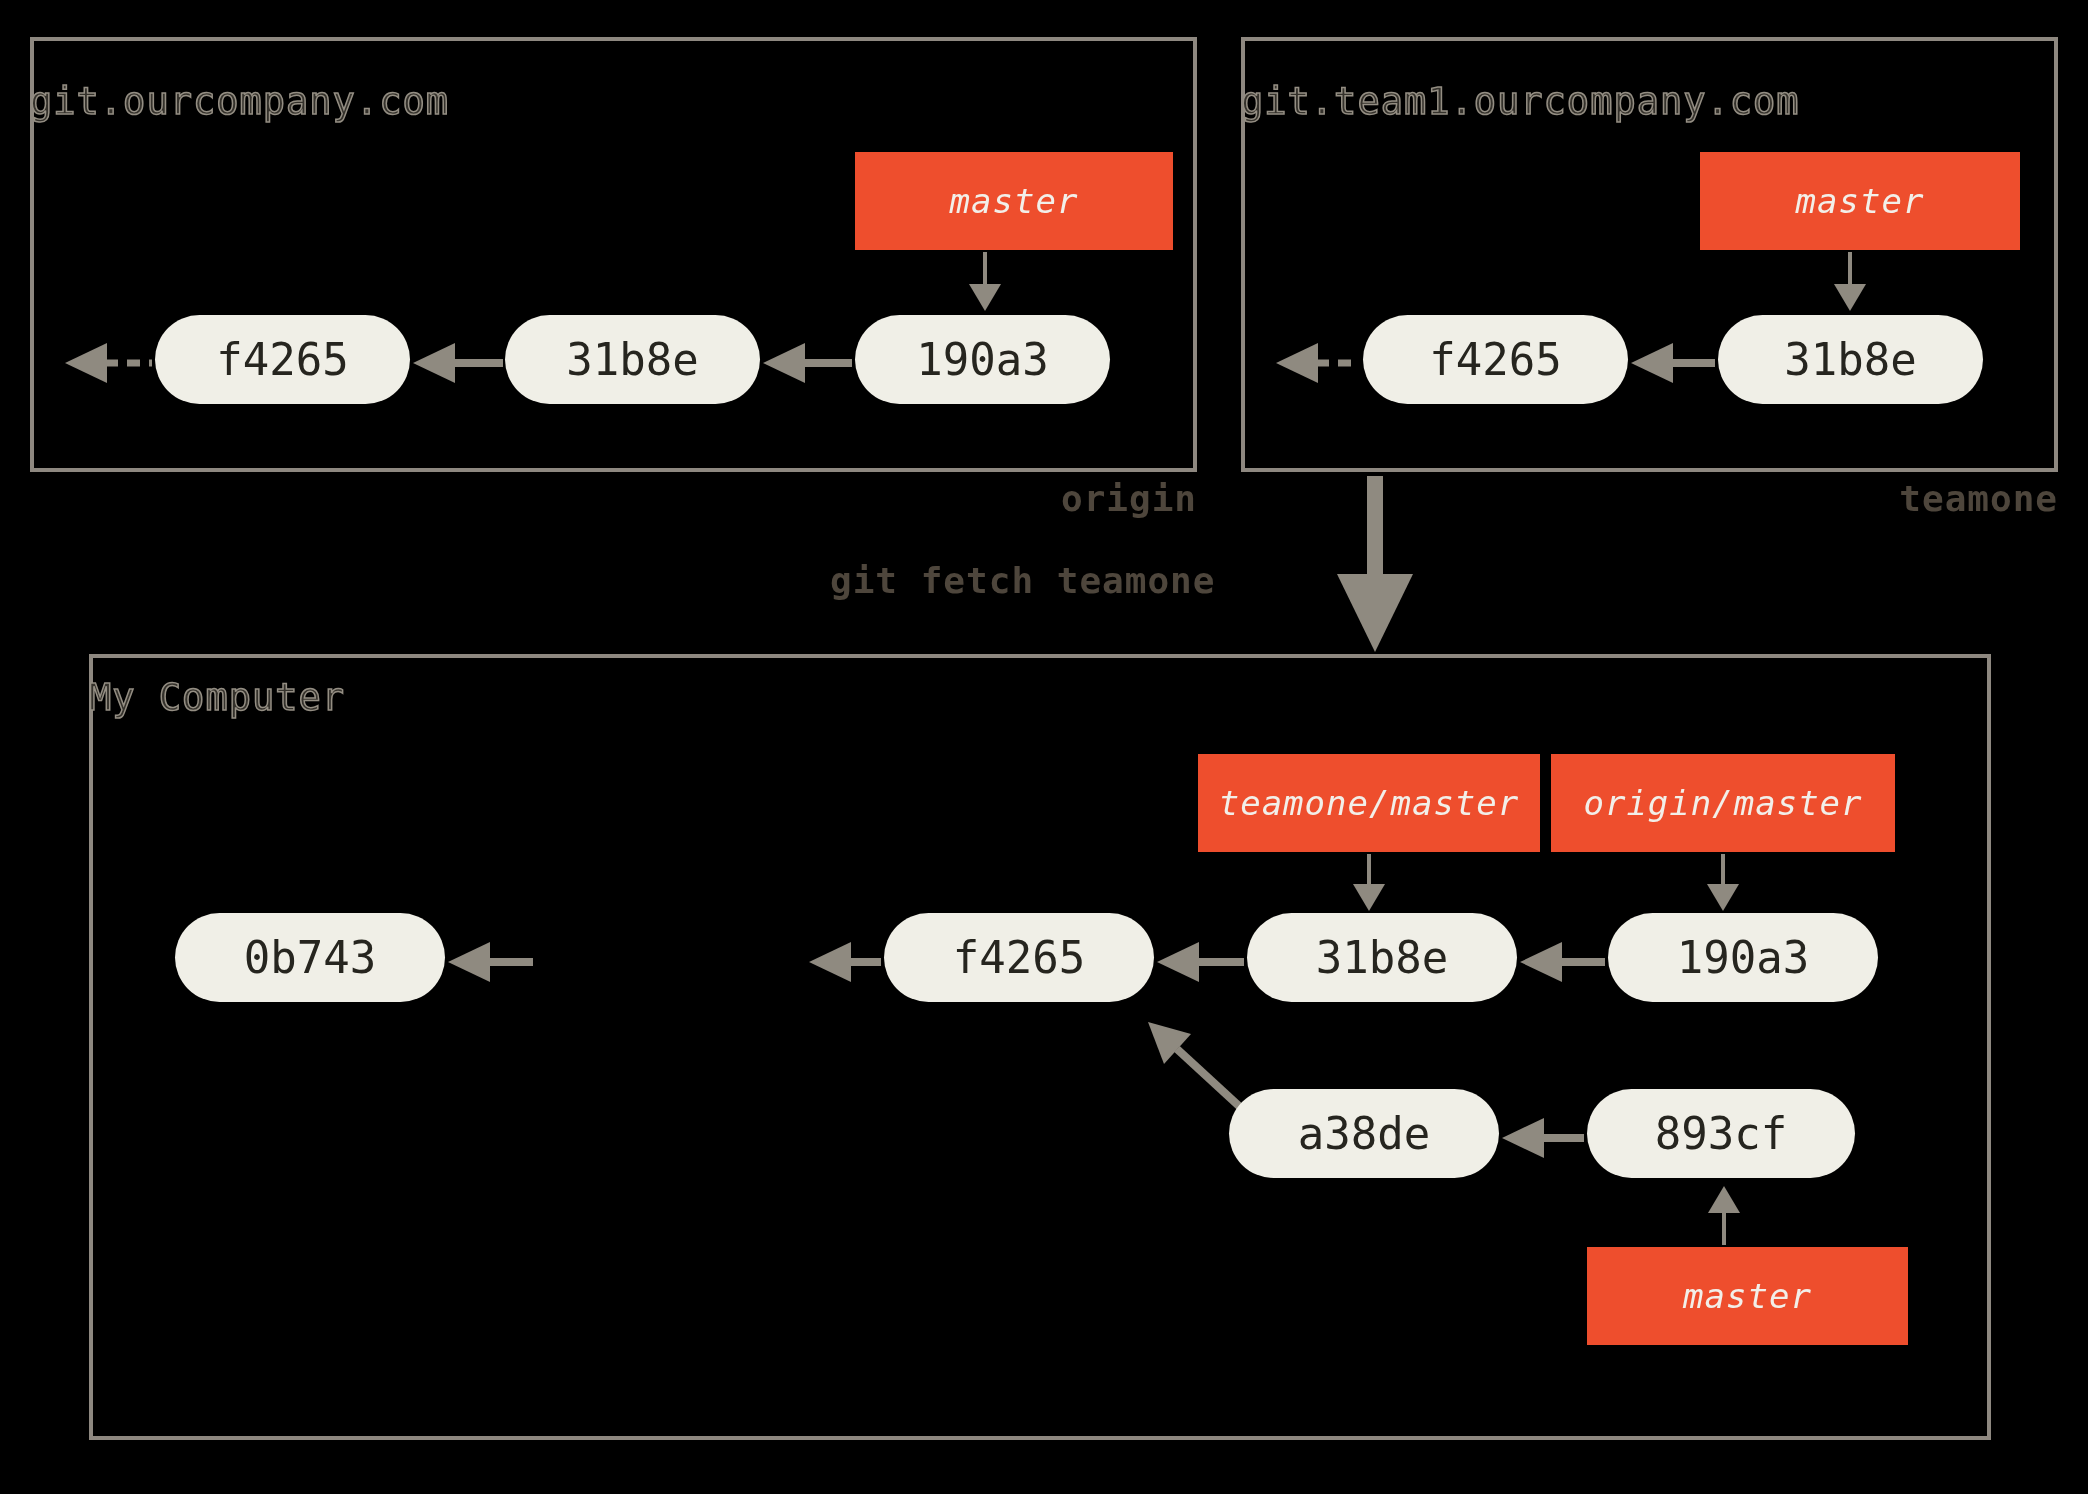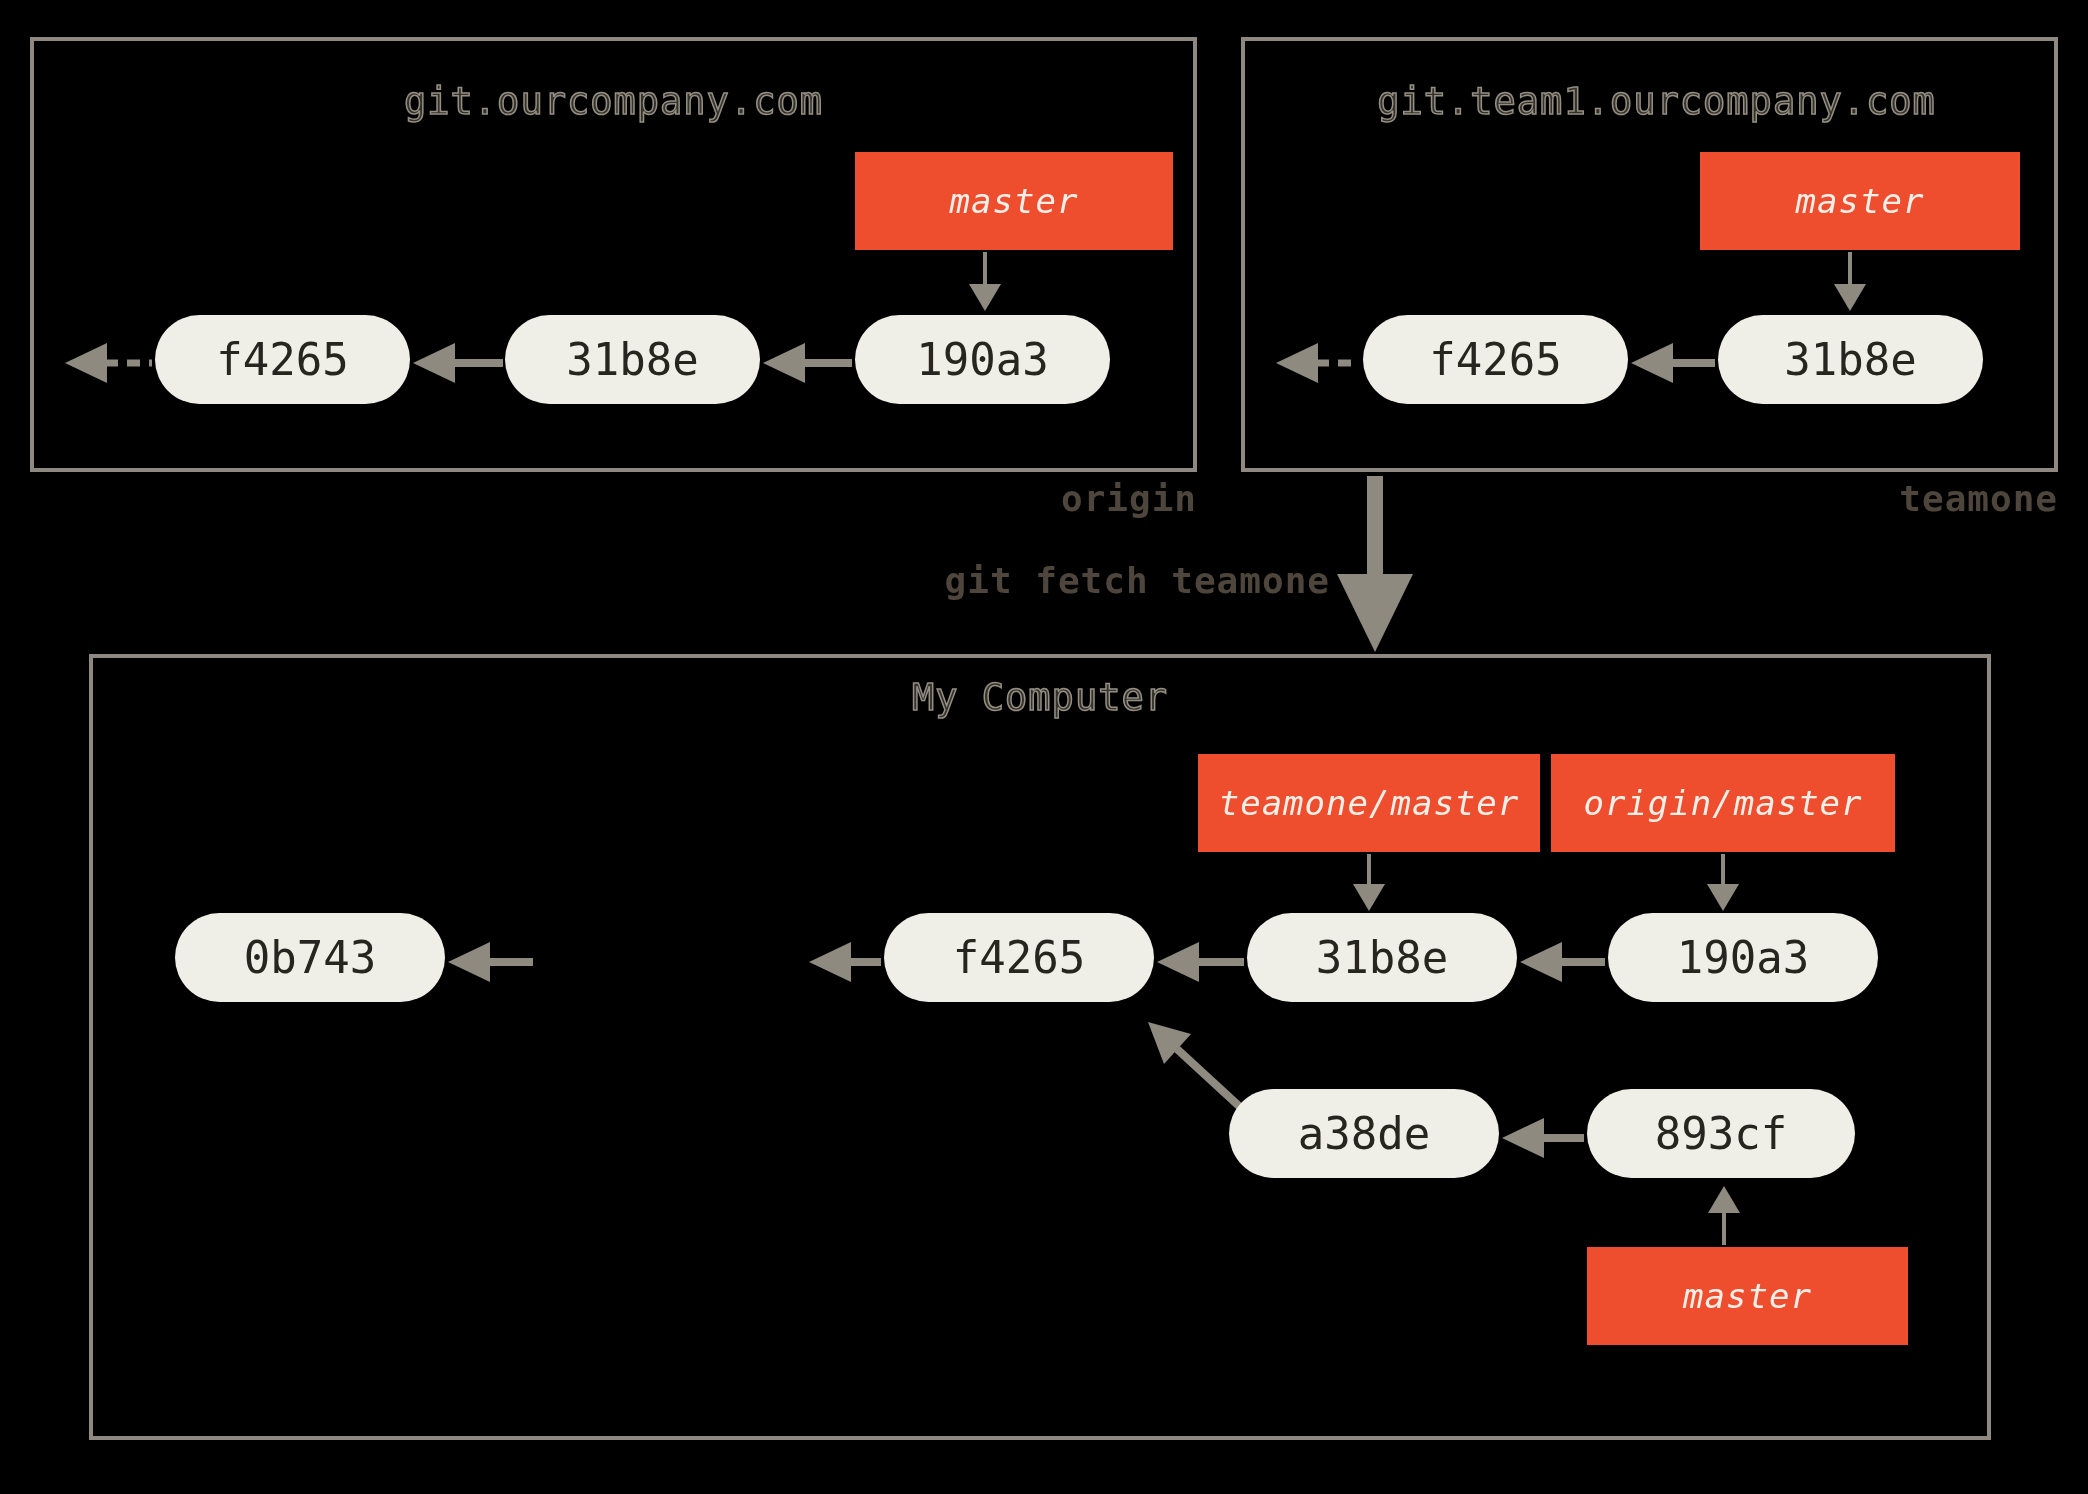--- a/index.html
+++ b/index.html
@@ -13,39 +13,39 @@
     --caption:#4e463c;
   }
   html,body{margin:0;padding:0;background:var(--bg);}
   .stage{
     position:relative;width:2088px;height:1494px;background:var(--bg);
     font-family:"DejaVu Sans Mono","Liberation Mono",monospace;overflow:hidden;
   }
   .arrows{position:absolute;left:0;top:0;width:2088px;height:1494px;}
   .repo-box{position:absolute;border:4px solid var(--border);box-sizing:border-box;background:transparent;}
   .box-title{
-    position:absolute;text-align:center;font-size:37px;letter-spacing:1px;
+    position:absolute;text-align:left;font-size:37px;letter-spacing:1px;
     color:#34312b;-webkit-text-stroke:1.5px #948e83;
   }
   .branch-label{
     position:absolute;height:98px;background:var(--red);
     display:flex;align-items:center;justify-content:center;
     font-size:34px;color:var(--label-text);letter-spacing:1px;font-style:italic;
   }
   .pill{
     position:absolute;height:89px;background:var(--pill);border-radius:46px;
     display:flex;align-items:center;justify-content:center;
     font-size:44px;color:var(--pill-text);
   }
   .caption{
     position:absolute;text-align:right;font-size:36px;font-weight:bold;
     color:var(--caption);letter-spacing:1px;
   }
   .fetch-label{
-    position:absolute;left:830px;top:560px;width:500px;text-align:right;
+    position:absolute;left:830px;top:560px;width:500px;
     font-size:36px;font-weight:bold;color:var(--caption);letter-spacing:1px;
   }
   .arrow-line{stroke:var(--arrow);stroke-width:8;}
   .arrow-line-dashed{stroke:var(--arrow);stroke-width:7;stroke-dasharray:13 9;}
   .arrow-line-thin{stroke:var(--arrow);stroke-width:4;}
   .arrow-line-big{stroke:var(--arrow);stroke-width:16;}
   .arrow-head{fill:var(--arrow);stroke:none;}
 </style>
 </head>
 <body>

